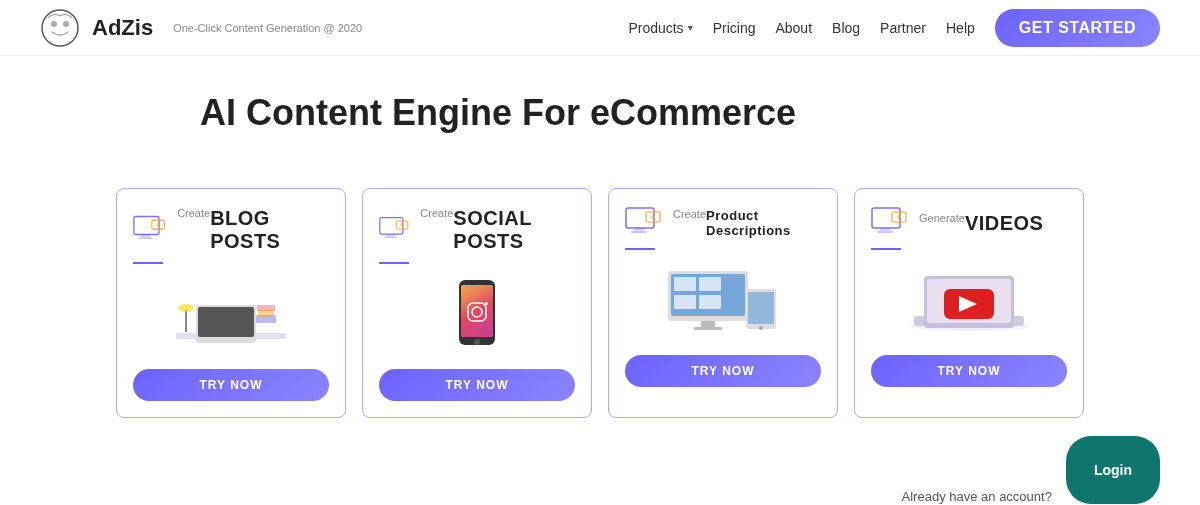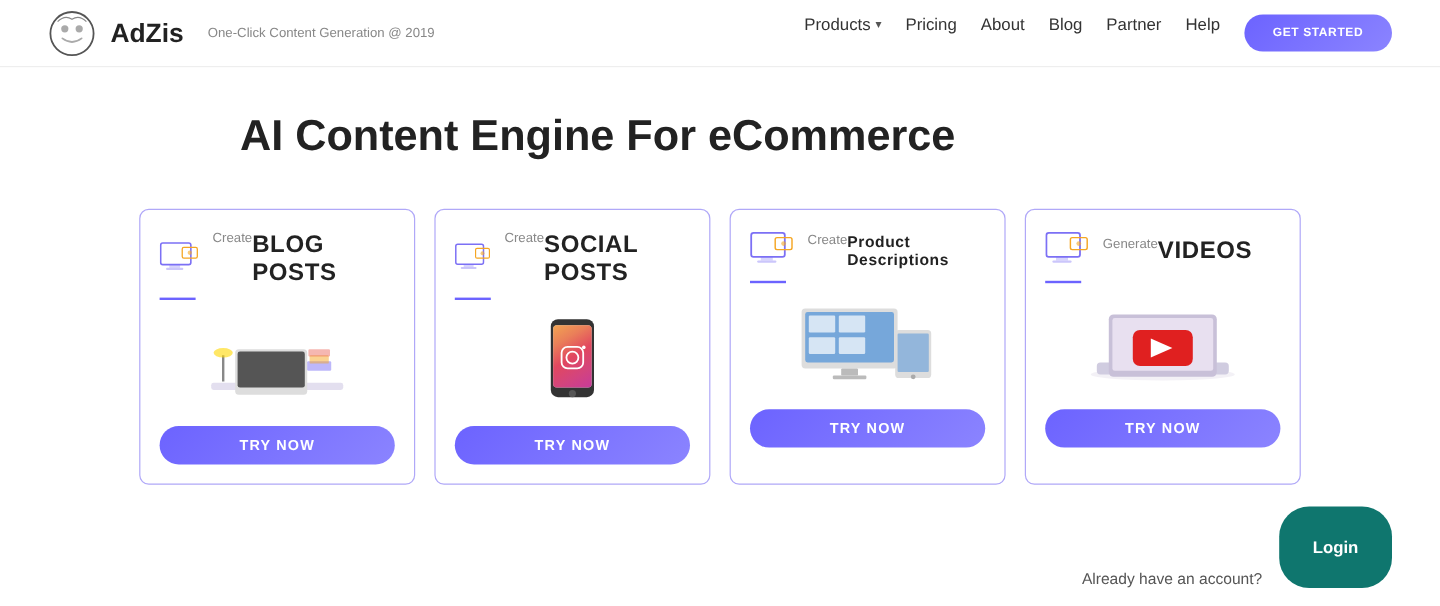--- a/index.html
+++ b/index.html
@@ -28,21 +28,21 @@
       font-weight: 700;
       color: #222;
     }
     .tagline {
       font-size: 11px;
       color: #888;
       margin-left: 8px;
     }
     .navbar-right {
       display: flex;
-      align-items: flex-start;
+      align-items: center;
       gap: 20px;
     }
     .nav-link {
       font-size: 14px;
       color: #333;
       text-decoration: none;
       cursor: pointer;
     }
     .nav-products {
       display: flex;
@@ -52,35 +52,35 @@
     .nav-products .chevron {
       font-size: 10px;
       color: #555;
     }
     .btn-get-started {
       background: linear-gradient(135deg, #6c63ff, #8b84ff);
       color: #fff;
       border: none;
       border-radius: 25px;
       padding: 10px 24px;
-      font-size: 10px;
+      font-size: 16px;
       font-weight: 700;
       cursor: pointer;
       letter-spacing: 0.5px;
     }
 
     
     .hero {
       padding: 36px 0 10px 200px;
     }
     .hero-title {
       font-size: 36px;
       font-weight: 700;
       color: #222;
-      margin-bottom: 10px;
+      margin-bottom: 24px;
     }
     .hero-subtitle {
       font-size: 16px;
       color: #444;
       font-weight: 500;
     }
 
     
     .cards-section {
       display: flex;
@@ -184,21 +184,21 @@
   <div class="navbar-left">
 
     <svg class="logo-icon" viewBox="0 0 40 40" fill="none" xmlns="http://www.w3.org/2000/svg">
       <circle cx="20" cy="20" r="18" stroke="#555" stroke-width="1.5" fill="none"></circle>
       <circle cx="14" cy="16" r="3" fill="#aaa"></circle>
       <circle cx="26" cy="16" r="3" fill="#aaa"></circle>
       <path d="M12 24 Q20 30 28 24" stroke="#aaa" stroke-width="1.5" fill="none" stroke-linecap="round"></path>
       <path d="M8 10 Q14 4 20 8 Q26 4 32 10" stroke="#888" stroke-width="1" fill="none"></path>
     </svg>
     <span class="logo-text">AdZis</span>
-    <span class="tagline">One-Click Content Generation @ 2019</span>
+    <span class="tagline">One-Click Content Generation @ 2020</span>
   </div>
   <div class="navbar-right">
     <span class="nav-link nav-products">
       <span>Products</span>
       <span class="chevron">▾</span>
     </span>
     <a class="nav-link">Pricing</a>
     <a class="nav-link">About</a>
     <a class="nav-link">Blog</a>
     <a class="nav-link">Partner</a>

